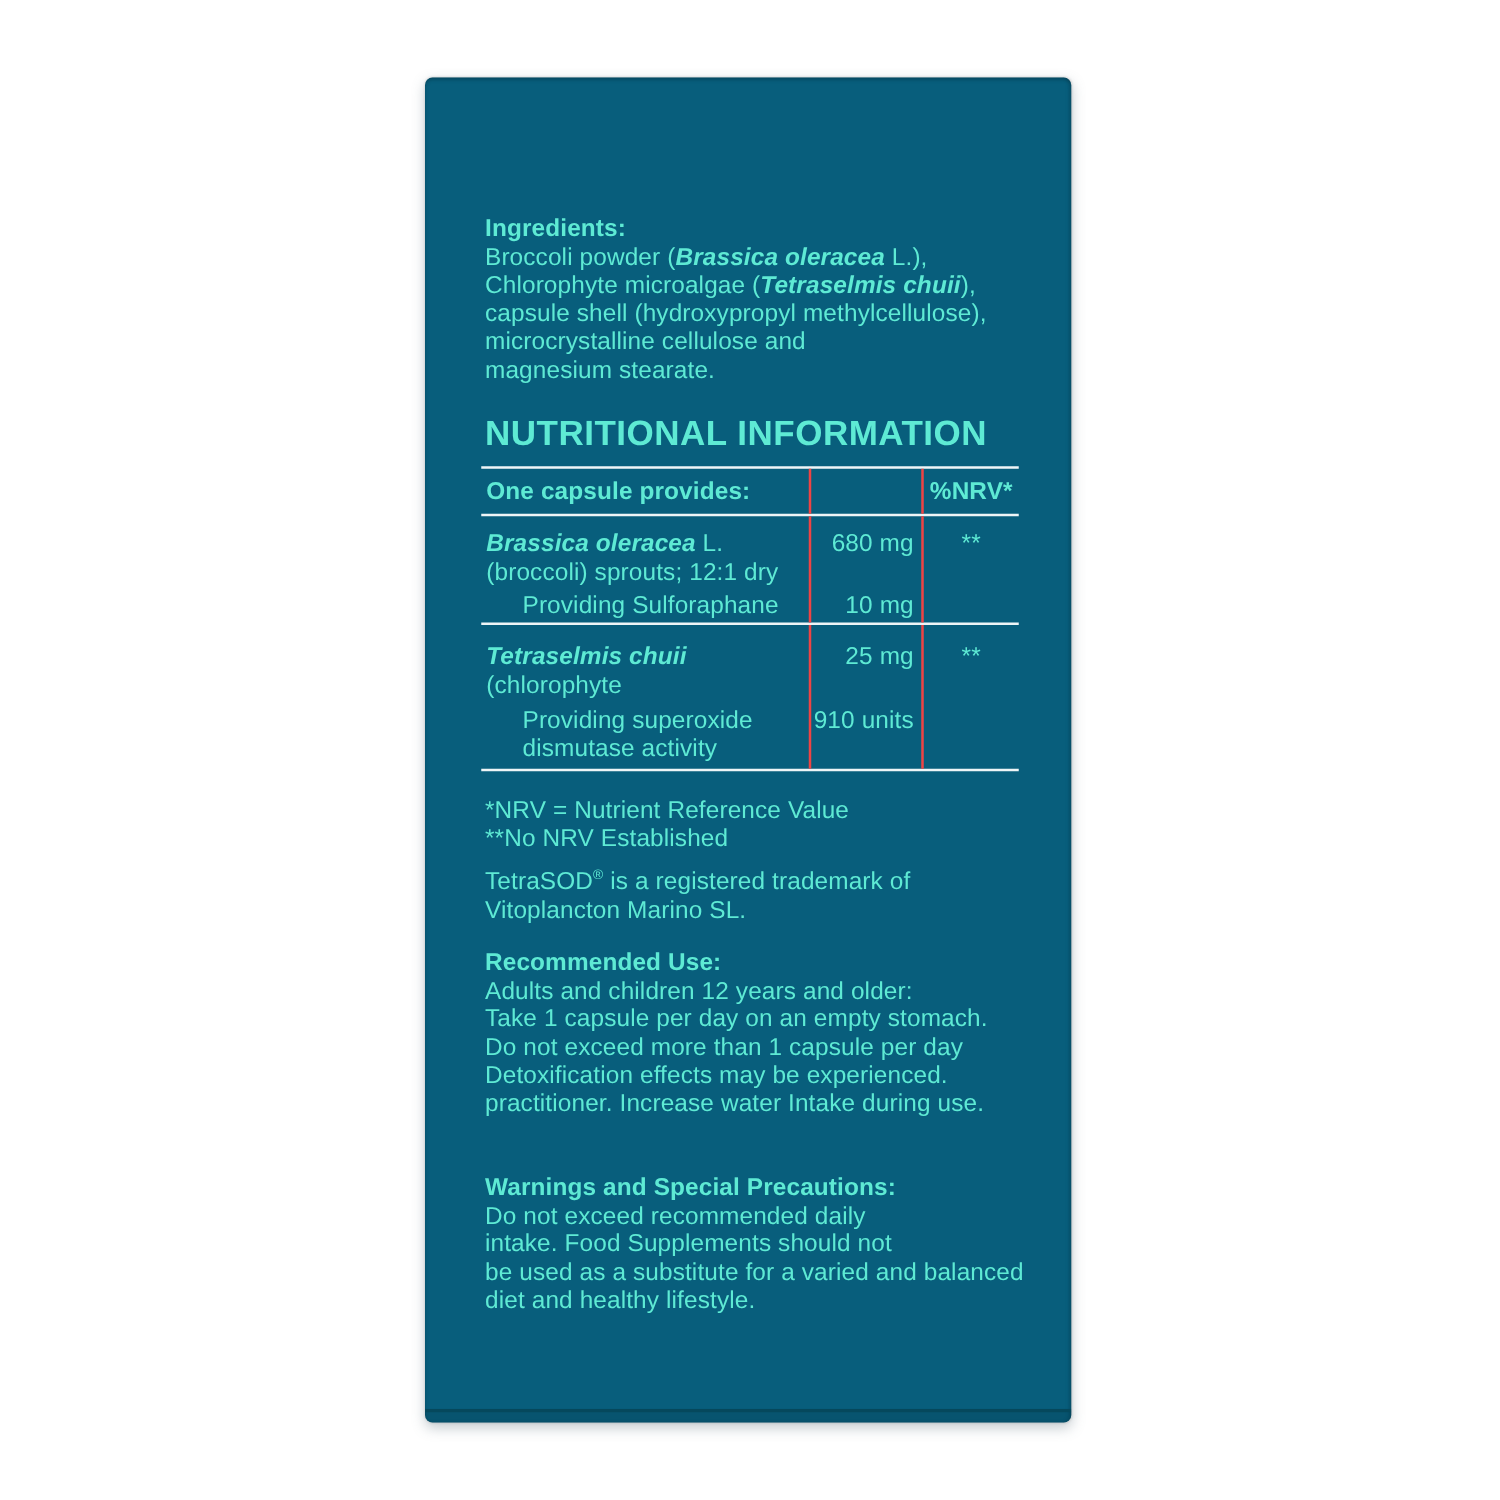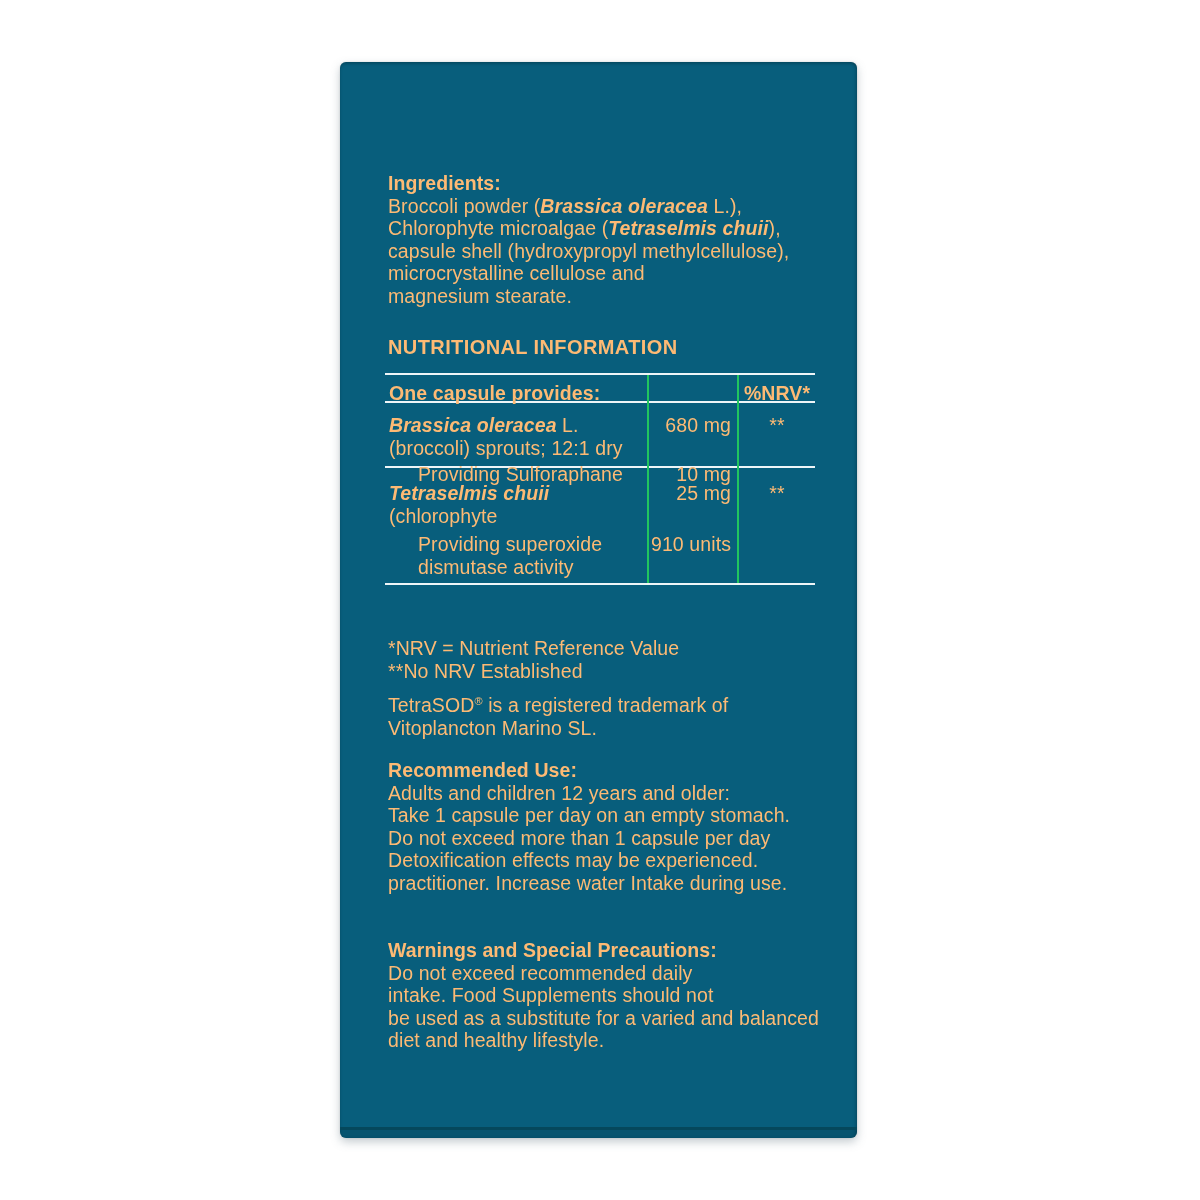--- a/index.html
+++ b/index.html
@@ -3,40 +3,40 @@
 <meta charset="utf-8">
 <style>
   html,body{margin:0;padding:0;}
   body{width:1200px;height:1200px;background:#ffffff;font-family:"Liberation Sans",sans-serif;}
   .page{position:relative;width:1200px;height:1200px;background:#ffffff;overflow:hidden;}
   .box{
     position:absolute;left:340px;top:62px;width:517px;height:1076px;
     background:#085e7c;border-radius:6px;
     box-shadow:0 4px 10px rgba(90,110,120,0.35), 0 0 2px rgba(0,0,0,0.15),
                inset 0 2px 3px rgba(0,0,0,0.18), inset -2px 0 3px rgba(0,0,0,0.10);
-    color:#fdba74;font-size:19.5px;line-height:22.5px;letter-spacing:0.1px;
+    color:#5eead4;font-size:19.5px;line-height:22.5px;letter-spacing:0.1px;
   }
   .blk{position:absolute;left:48px;}
   .bold{font-weight:bold;}
   .it{font-style:italic;font-weight:bold;}
-  .caps-head{font-size:20px;font-weight:bold;letter-spacing:0.4px;line-height:24px;}
+  .caps-head{font-size:28px;font-weight:bold;letter-spacing:0.4px;line-height:24px;}
   sup.reg{font-size:11px;vertical-align:super;line-height:0;}
 
   
   .ntable{
     position:absolute;left:45px;top:311px;width:430px;
     border-top:2px solid #eef5f7;border-bottom:2px solid #eef5f7;
     box-sizing:border-box;
   }
   .trow{display:grid;grid-template-columns:262px 90px 78px;box-sizing:border-box;}
-  .trow .c2,.trow .c3{border-left:2px solid #22c55e;box-sizing:border-box;}
-  .thead{height:28px;border-bottom:2px solid #eef5f7;}
+  .trow .c2,.trow .c3{border-left:2px solid #ef4444;box-sizing:border-box;}
+  .thead{height:38px;border-bottom:2px solid #eef5f7;}
   .thead .c1{padding:7px 0 0 4px;font-weight:bold;}
   .thead .c3{padding-top:7px;text-align:center;font-weight:bold;}
-  .g1{height:65px;border-bottom:2px solid #eef5f7;}
+  .g1{height:87px;border-bottom:2px solid #eef5f7;}
   .g2{height:115px;}
   .g1 .c1{padding:11px 0 0 4px;}
   .g2 .c1{padding:14px 0 0 4px;}
   .sub{margin-left:29px;}
   .g1 .sub{margin-top:4px;}
   .g2 .sub{margin-top:6px;}
   .c2{text-align:right;padding-right:6px;}
   .g1 .c2{padding-top:11px;}
   .g2 .c2{padding-top:14px;}
   .g1 .sub-amt{margin-top:26.5px;}

